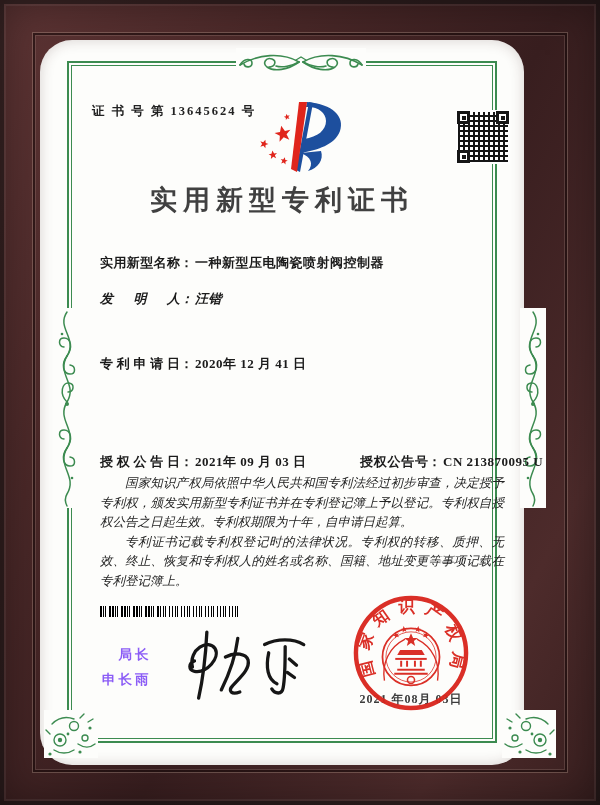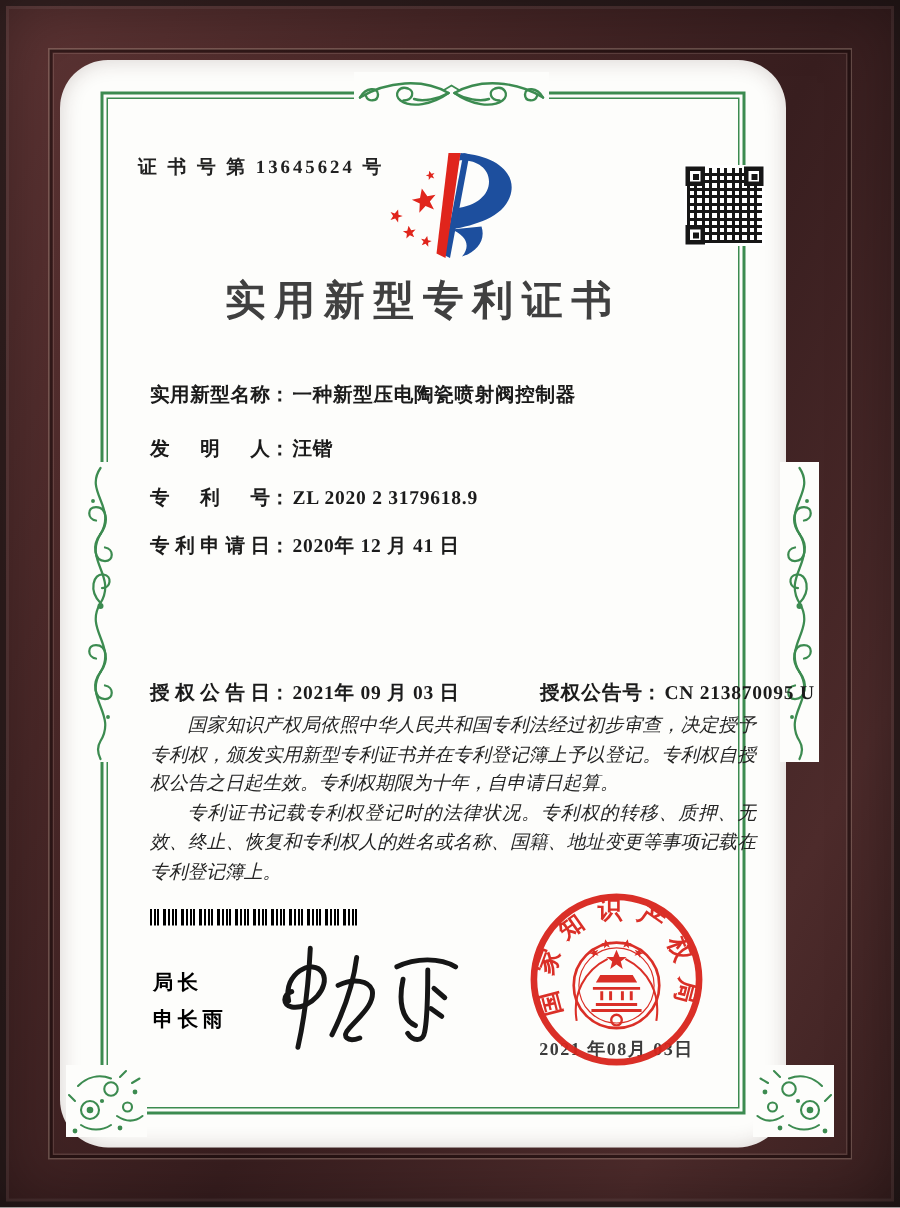--- a/index.html
+++ b/index.html
@@ -54,21 +54,21 @@
   .grant2 .lbl{width:68px;}
 
   
   .body-text{position:absolute;left:60px;top:434px;width:404px;
     font:400 12.5px var(--serif);color:#242424;line-height:19.5px;text-align:justify;}
   .body-text p{text-indent:2em;font-style:italic;}
 
   
   .barcode{position:absolute;left:60px;top:566px;width:140px;height:11px;
     background:repeating-linear-gradient(90deg,#000 0 1.5px,#fff 1.5px 3px,#000 3px 4px,#fff 4px 5px,#000 5px 5.8px,#fff 5.8px 9px,#000 9px 10.5px,#fff 10.5px 12px);}
-  .officer{position:absolute;left:62px;top:602px;font:700 13.5px var(--sans);color:#000000;letter-spacing:3px;line-height:25px;}
+  .officer{position:absolute;left:62px;top:602px;font:700 13.5px var(--sans);color:#8b5cf6;letter-spacing:3px;line-height:25px;text-align:right;}
   .signature{position:absolute;left:138px;top:586px;width:134px;height:80px;}
 
   .seal{position:absolute;left:312px;top:554px;width:118px;height:118px;z-index:3;opacity:.95;}
   .seal-date{position:absolute;left:306px;top:651px;width:130px;z-index:2;text-align:center;
     font:700 12px var(--serif);color:#3c3c3c;letter-spacing:1px;white-space:nowrap;}
 </style>
 </head>
 <body>
 
 <div class="stage">
@@ -174,25 +174,22 @@
       <div class="finder f-tl"></div>
       <div class="finder f-tr"></div>
       <div class="finder f-bl"></div>
     </div>
 
     <div class="title">实用新型专利证书</div>
 
     <div class="row" style="top:214px;">
       <span class="lbl">实用新型名称</span><span class="colon">：</span><span class="val">一种新型压电陶瓷喷射阀控制器</span>
     </div>
-    <div class="row" style="top:250px;">
+    <div class="row" style="top:250px;font-style:italic;">
       <span class="lbl">发明人</span><span class="colon">：</span><span class="val">汪锴</span>
-    </div>
-    <div class="row" style="top:283px;">
-      <span class="lbl">专利号</span><span class="colon">：</span><span class="val">ZL 2020 2 3179618.9</span>
     </div>
     <div class="row" style="top:315px;">
       <span class="lbl">专利申请日</span><span class="colon">：</span><span class="val">2020年 12 月 41 日</span>
     </div>
     <div class="row" style="top:413px;">
       <span class="lbl">授权公告日</span><span class="colon">：</span><span class="val">2021年 09 月 03 日</span>
       <span class="grant2">
         <span class="lbl">授权公告号</span><span class="colon">：</span><span class="val">CN 213870095 U</span>
       </span>
     </div>

